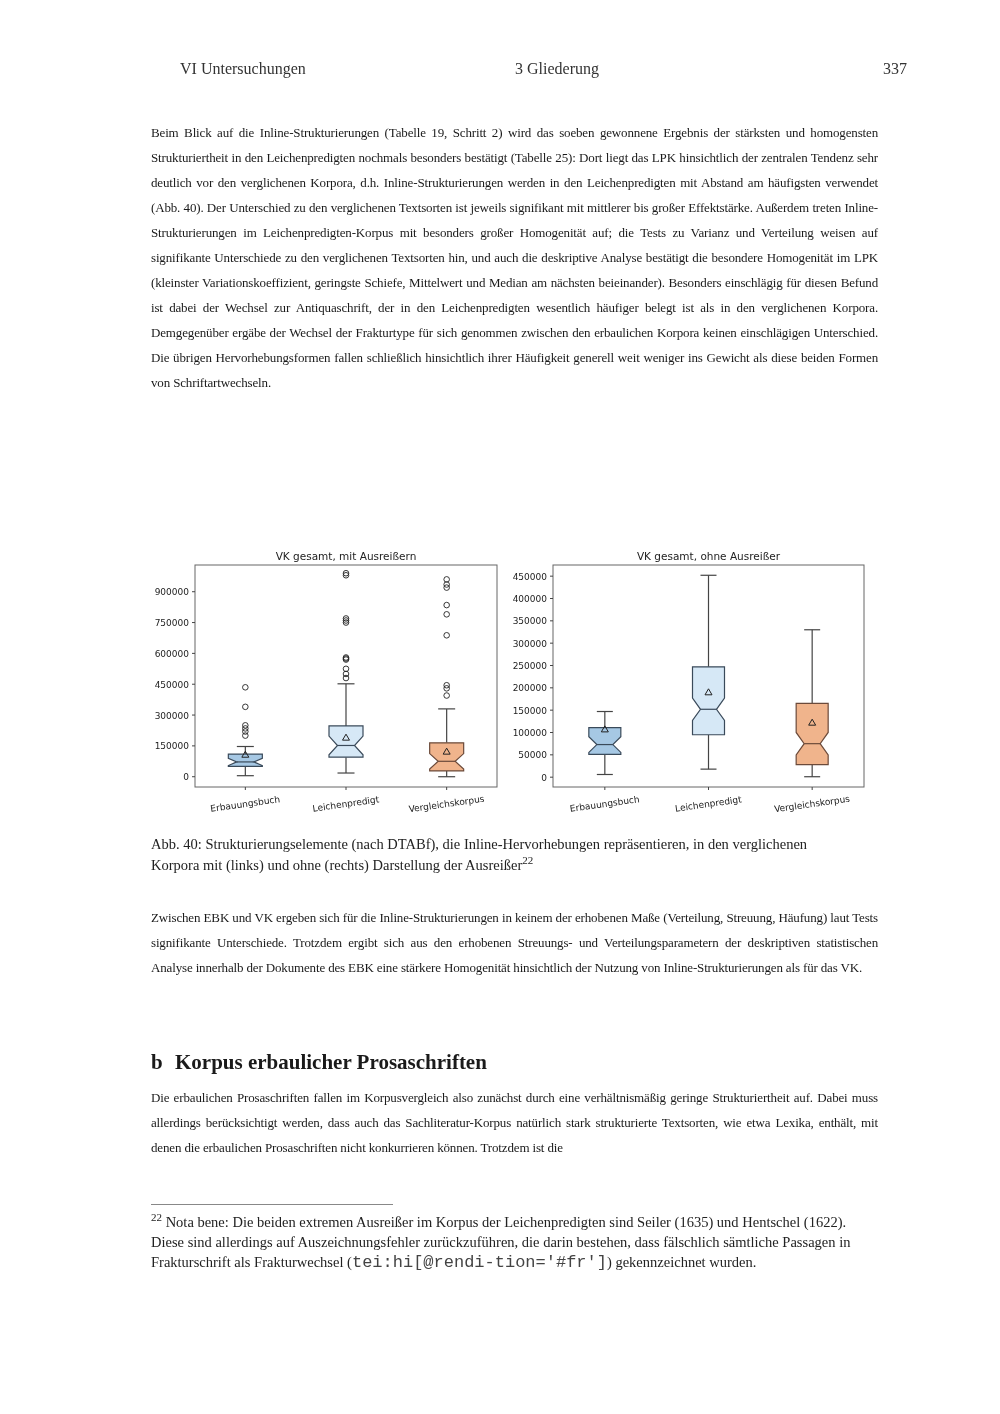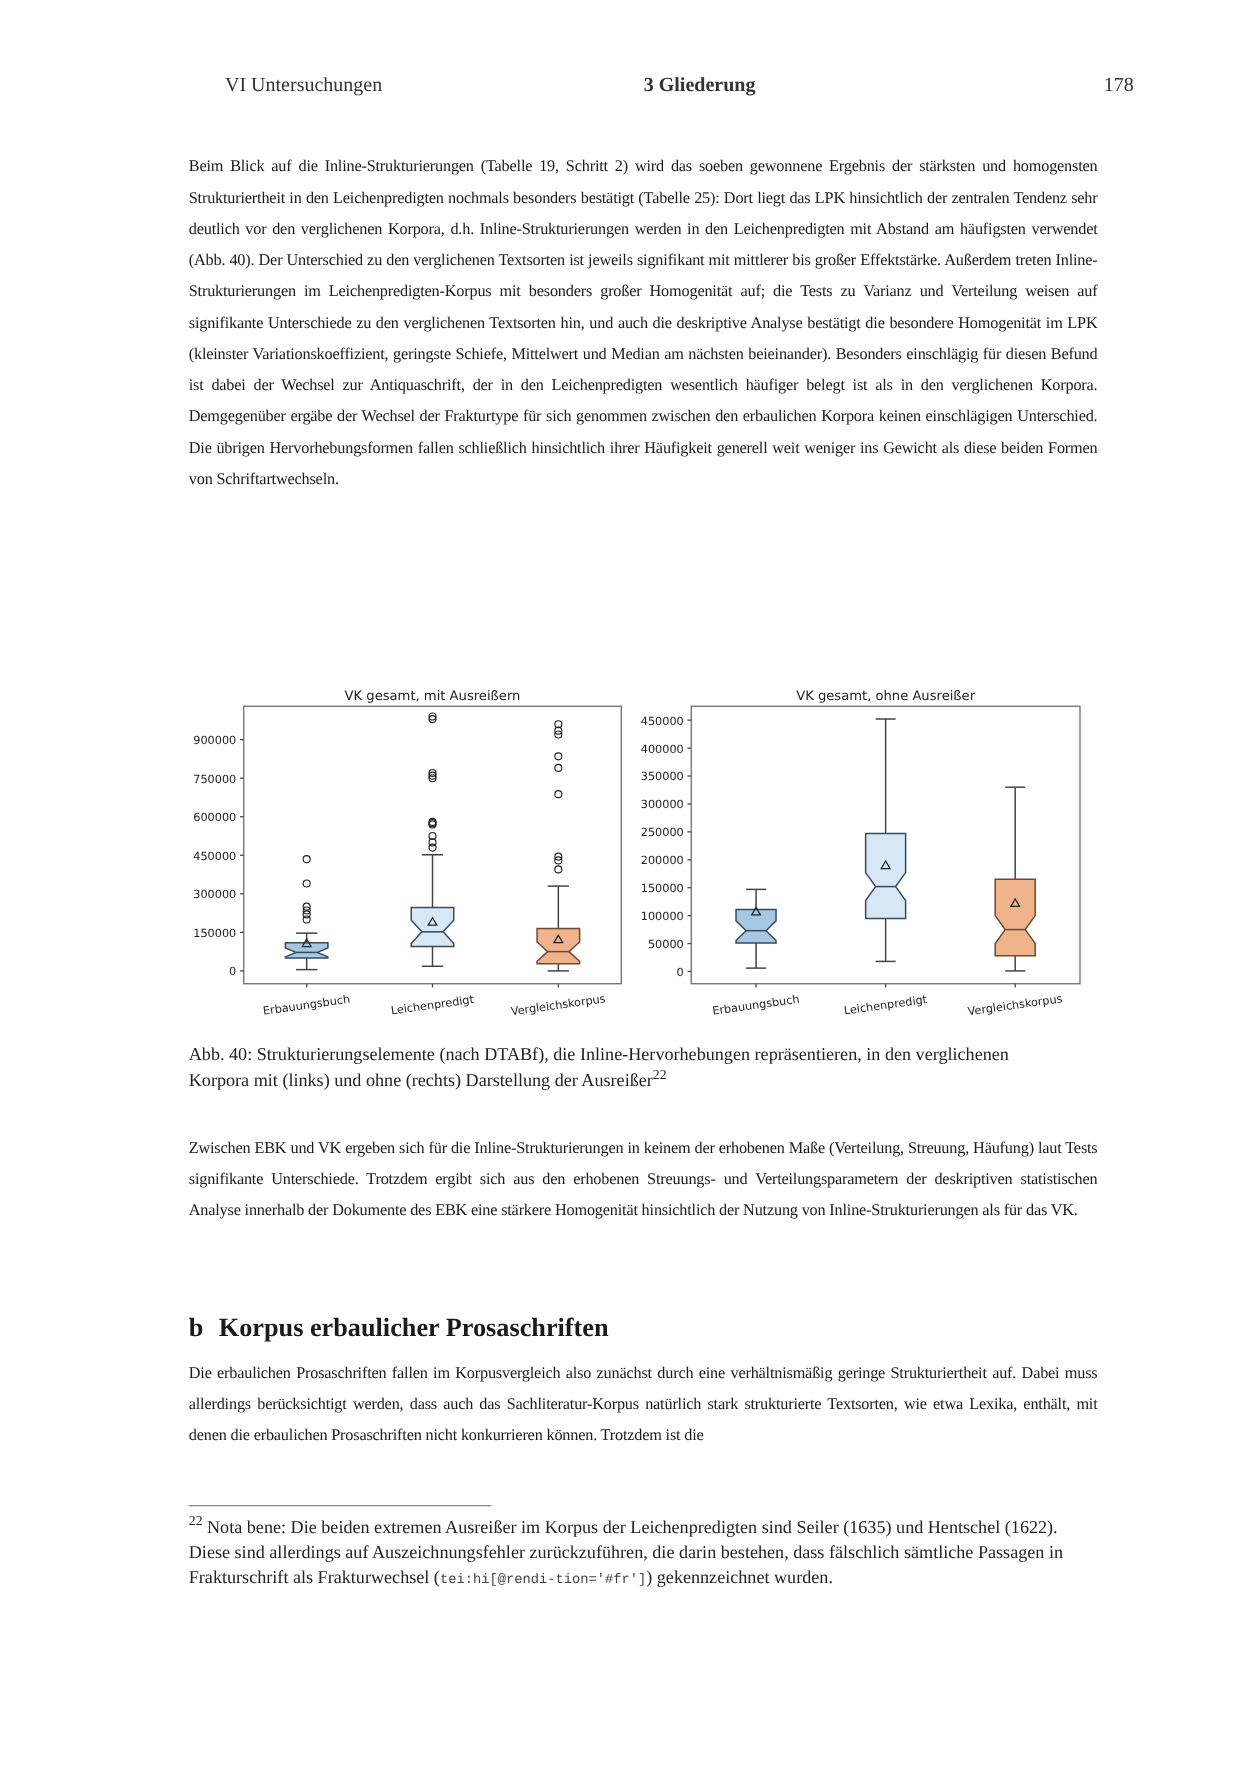--- a/index.html
+++ b/index.html
@@ -1,46 +1,46 @@
 <!DOCTYPE html>
 <html><head>
   <meta charset="utf-8">
   <style>
     html, body { margin:0; padding:0; background:#ffffff; }
     body { width:1000px; height:1414px; position:relative; overflow:hidden;
            font-family:"Liberation Serif","DejaVu Serif",serif; color:#1a1a1a; }
     .header { position:absolute; top:60px; left:151px; width:727px; height:22px;
               font-size:16px; color:#333;margin-left:29px; }
     .header .l { position:absolute; left:0; }
-    .header .c { position:absolute; left:335px;font-weight:bold; }
+    .header .c { position:absolute; left:335px; }
     .header .r { position:absolute; right:0; }
     .para { position:absolute; left:151px; width:727px; font-size:13px; line-height:25px;
             text-align:justify; hyphens:manual; letter-spacing:-0.15px; }
     #p1 { top:120px; }
     #p2 { top:905px; }
     #p3 { top:1085px; }
     .heading { position:absolute; left:151px; top:1050px; font-size:21px; font-weight:bold; }
     .heading .num { display:inline-block; width:24px; }
     .caption { position:absolute; left:151px; top:834px; width:700px; font-size:14.5px; line-height:21px; color:#222; }
     sup { font-size:11px; vertical-align:super; line-height:0; }
     .fnline { position:absolute; left:151px; top:1204px; width:242px; height:1px; background:#888; }
     .footnote { position:absolute; left:151px; top:1212px; width:727px; font-size:14.5px; line-height:20px; color:#222; }
-    .mono { font-family:"Liberation Mono","DejaVu Sans Mono",monospace; font-size:11px; color:#444; }
+    .mono { font-family:"Liberation Mono","DejaVu Sans Mono",monospace; font-size:17px; color:#444; }
     .chart { position:absolute; top:548px; }
     #chart-left { left:148px; }
     #chart-right { left:508px; }
     svg text { font-family:"DejaVu Sans","Liberation Sans",sans-serif; fill:#222; }
   </style>
 </head>
 <body>
 
 <div class="header">
   <span class="l">VI Untersuchungen</span>
   <span class="c">3 Gliederung</span>
-  <span class="r">178</span>
+  <span class="r">337</span>
 </div>
 
 <p class="para" id="p1" style="margin:0">Beim Blick auf die Inline-Strukturierungen (Tabelle 19, Schritt 2) wird das soeben gewonnene Ergebnis der stärksten und homogensten Strukturiertheit in den Leichenpredigten nochmals besonders bestätigt (Tabelle 25): Dort liegt das LPK hinsichtlich der zentralen Tendenz sehr deutlich vor den verglichenen Korpora, d.h. Inline-Strukturierungen werden in den Leichen­predigten mit Abstand am häufigsten verwendet (Abb. 40). Der Unterschied zu den verglich­enen Textsorten ist jeweils signifikant mit mittlerer bis großer Effektstärke. Außerdem treten Inline-Strukturierungen im Leichenpredigten-Korpus mit besonders großer Homogenität auf; die Tests zu Varianz und Verteilung weisen auf signifikante Unterschiede zu den vergli­chenen Textsorten hin, und auch die deskriptive Analyse bestätigt die besondere Homogeni­tät im LPK (kleinster Variationskoeffizient, geringste Schiefe, Mittelwert und Median am nächsten beieinander). Besonders einschlägig für diesen Befund ist dabei der Wechsel zur Antiquaschrift, der in den Leichenpredigten wesentlich häufiger belegt ist als in den vergli­chenen Korpora. Demgegenüber ergäbe der Wechsel der Frakturtype für sich genommen zwi­schen den erbaulichen Korpora keinen einschlägigen Unterschied. Die übrigen Hervorhe­bungsformen fallen schließlich hinsichtlich ihrer Häufigkeit generell weit weniger ins Ge­wicht als diese beiden Formen von Schriftartwechseln.</p>
 
 <div class="chart" id="chart-left"><svg width="360" height="275">
       <text x="198" y="12" text-anchor="middle" font-size="10.5">VK gesamt, mit Ausreißern</text>
       <rect x="47" y="17" width="302" height="222" fill="none" stroke="#666" stroke-width="1"></rect>
       <line x1="44" x2="47" y1="228.72222222222223" y2="228.72222222222223" stroke="#444"></line>
       <text x="41" y="232.22222222222223" text-anchor="end" font-size="9">0</text>
       <line x1="44" x2="47" y1="197.88888888888889" y2="197.88888888888889" stroke="#444"></line>

